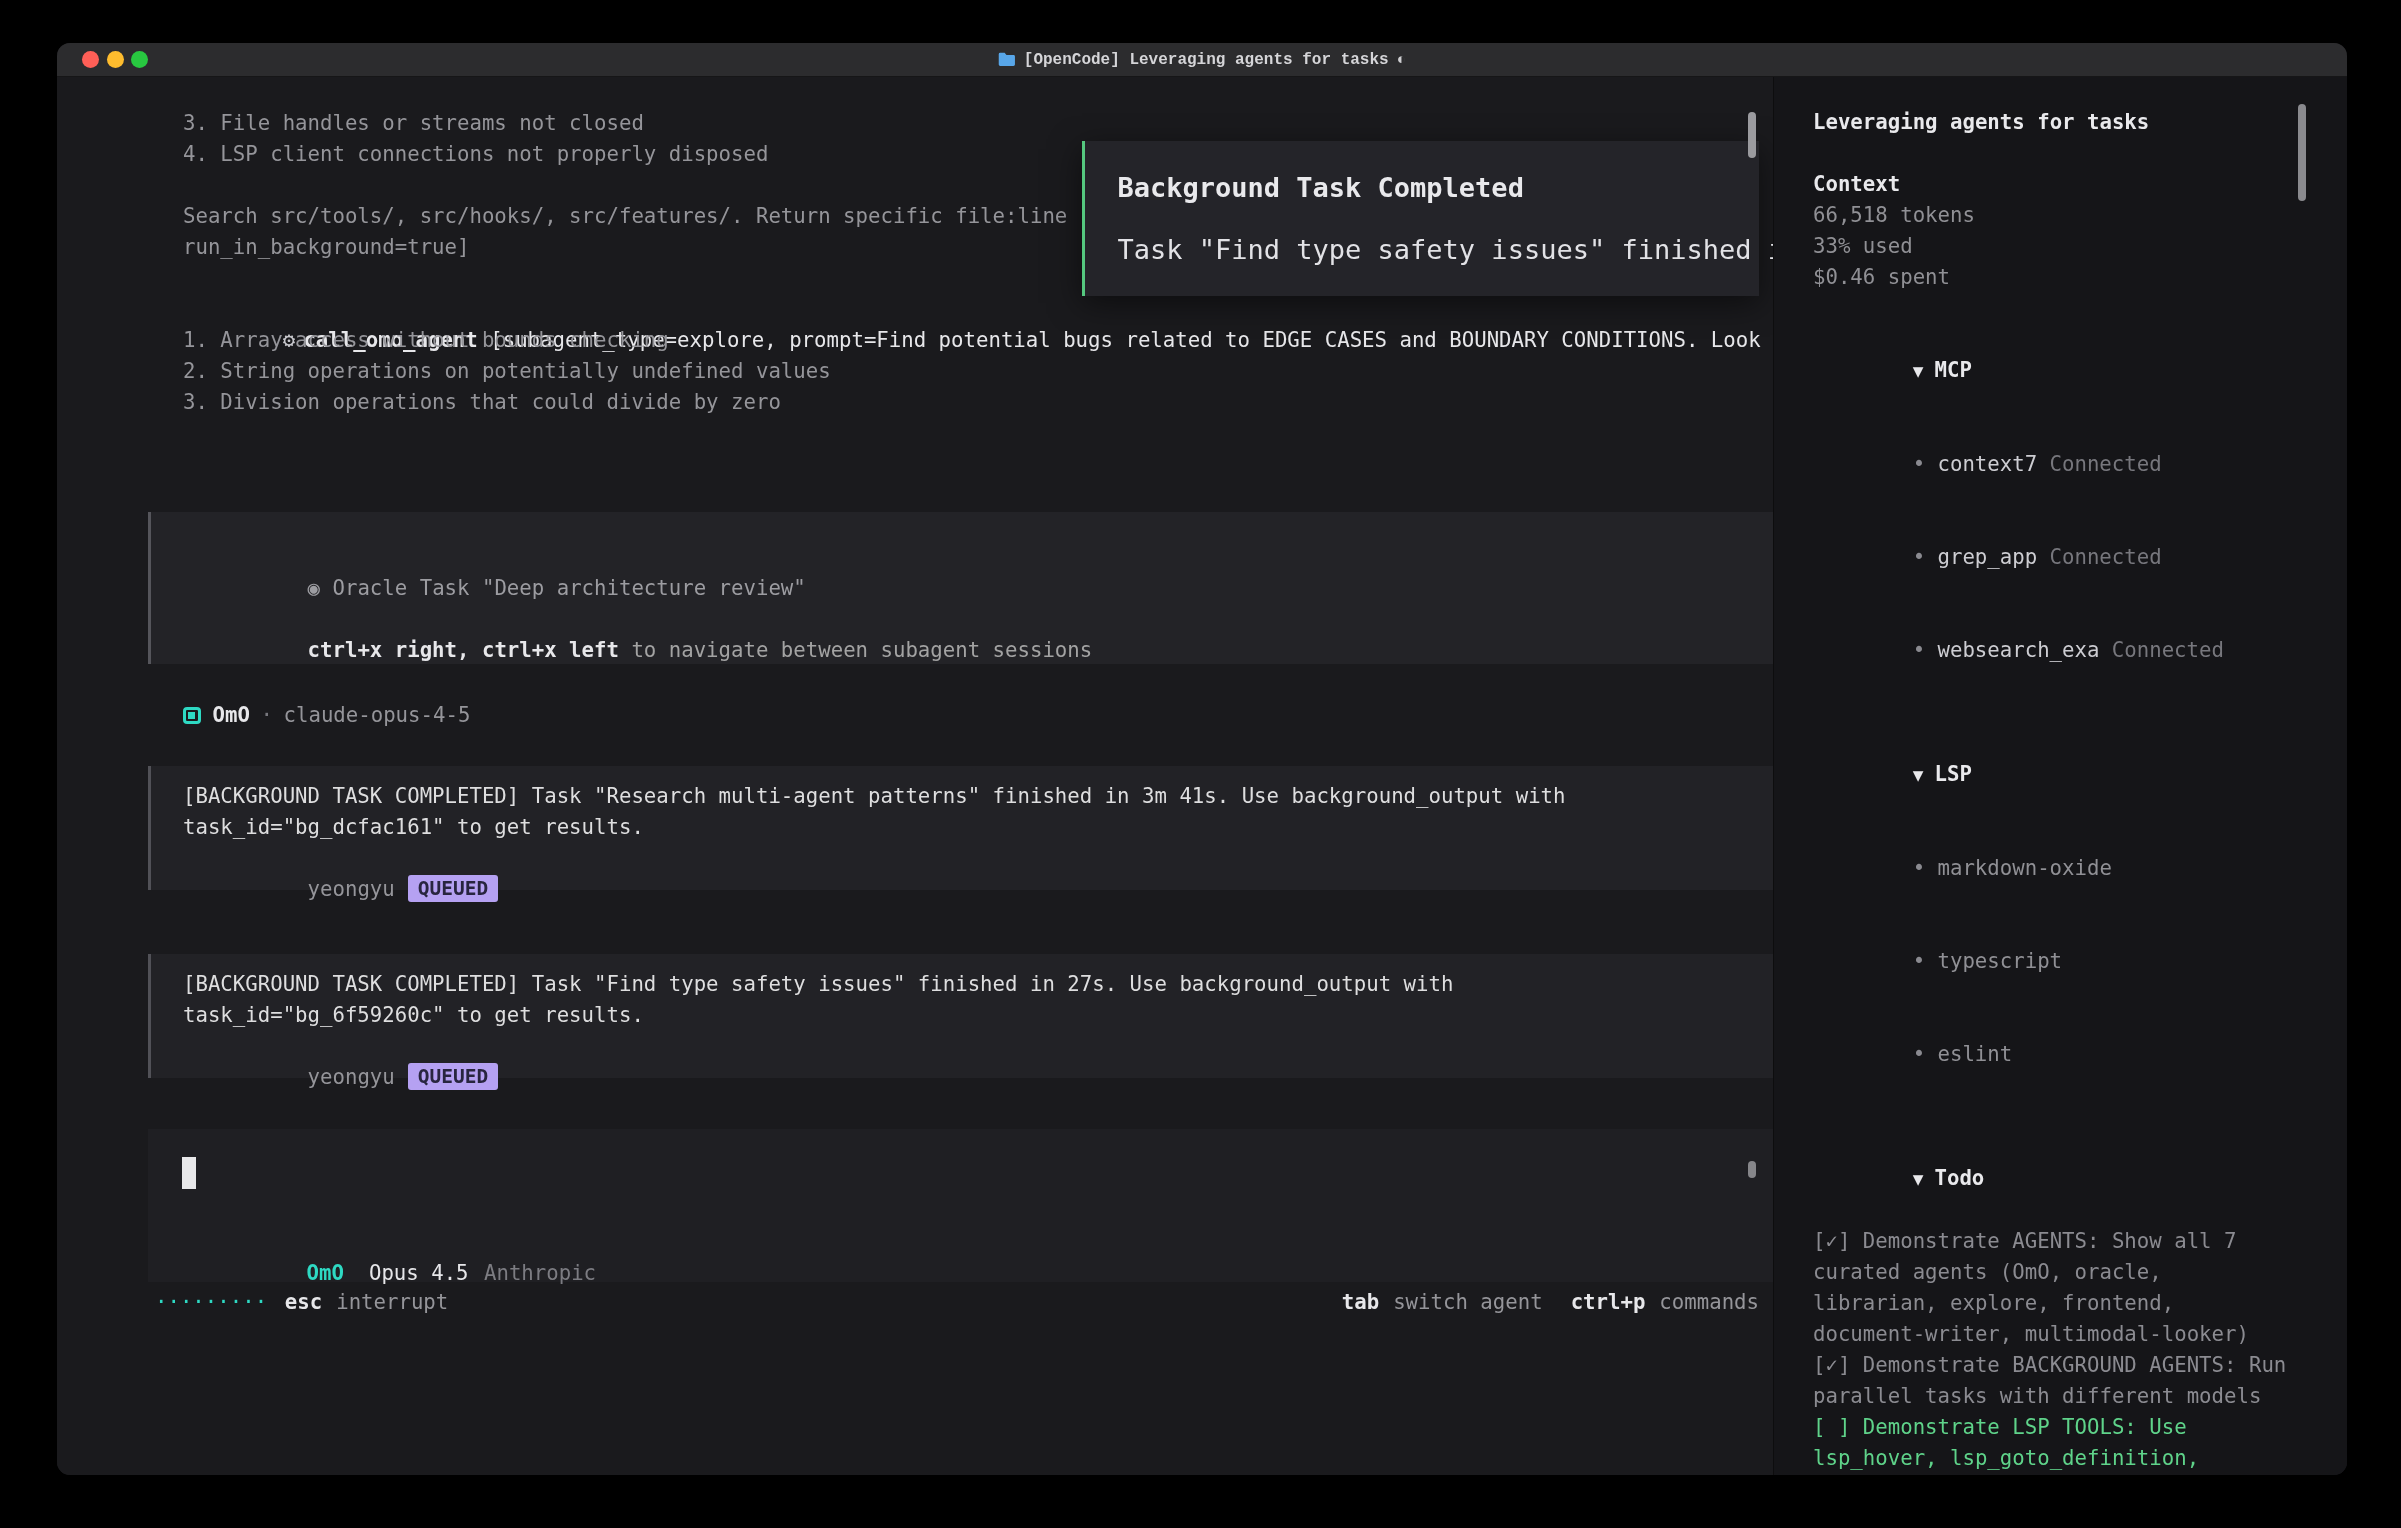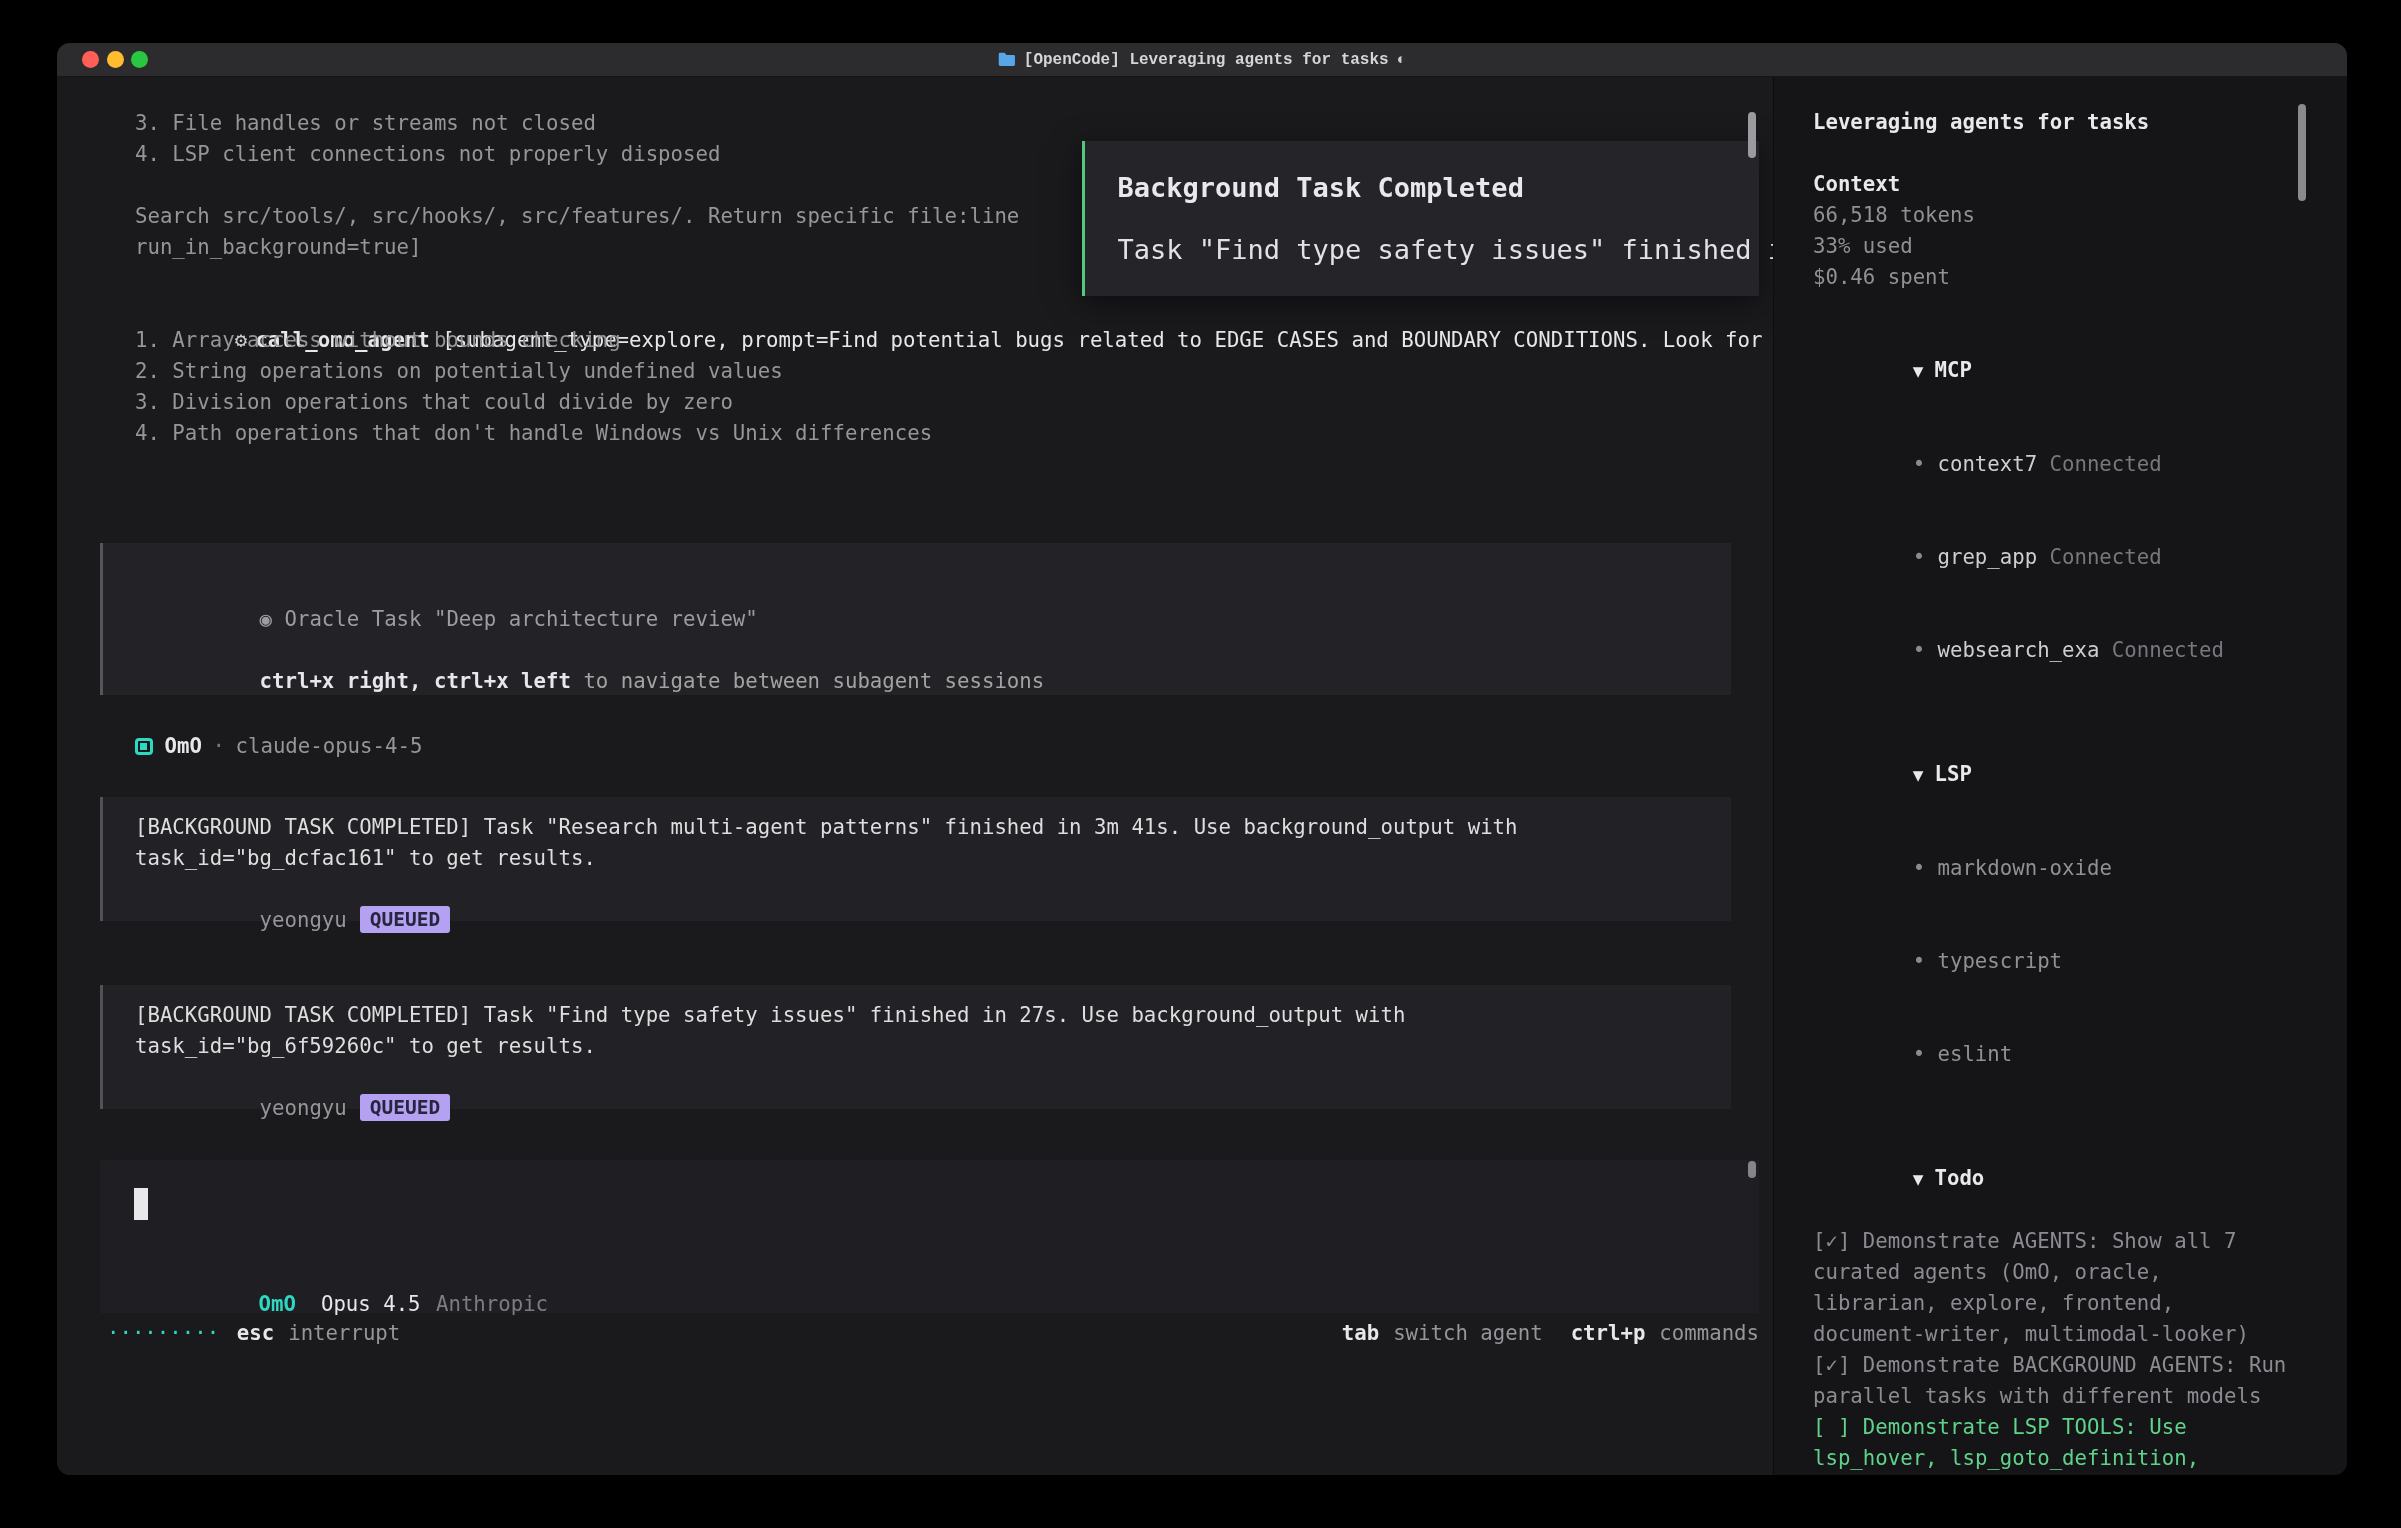--- a/index.html
+++ b/index.html
@@ -22,21 +22,21 @@
   .light { width:17px; height:17px; border-radius:50%; }
   .light.red { background:#ff5f57; }
   .light.yellow { background:#febc2e; }
   .light.green { background:#28c840; }
   .title-wrap { display:flex; align-items:center; gap:8.3px; color:#d5d5d8; font-size:16px; font-weight:bold; }
   .loading-glyph { font-weight:normal; font-size:15.4px; color:#cfcfd2; }
 
   .body-row { display:flex; height:1398px; }
 
   
-  .main { width:1716px; position:relative; background:#1a1a1d; padding-top:31px; overflow:hidden; }
+  .main { width:1716px; position:relative; background:#1a1a1d; padding-top:31px; overflow:hidden;padding-left:48px; }
   .t-line { height:31px; line-height:31px; font-size:20.7px; color:#95959a; white-space:pre; margin-left:78px; }
   .t-line .white { color:#e7e7ea; }
   .blank { height:31px; }
   .bold { font-weight:bold; }
   .gear { color:#c9c9ce; margin-right:8.3px; }
 
   
   .toast {
     position:absolute; left:1025px; top:64px; width:677px; height:155px;
     background:#242429; border-left:3.5px solid #55c87f;
@@ -156,21 +156,20 @@
       <div class="t-line">Search src/tools/, src/hooks/, src/features/. Return specific file:line</div>
       <div class="t-line">run_in_background=true]</div>
       <div class="blank"></div>
 
       <div class="t-line">
         <span class="gear">⚙</span><span class="white bold">call_omo_agent</span><span class="white"> [subagent_type=explore, prompt=Find potential bugs related to EDGE CASES and BOUNDARY CONDITIONS. Look for</span>
       </div>
       <div class="t-line">1. Array access without bounds checking</div>
       <div class="t-line">2. String operations on potentially undefined values</div>
       <div class="t-line">3. Division operations that could divide by zero</div>
-      <div class="t-line">4. Path operations that don't handle Windows vs Unix differences</div>
       <div class="blank"></div>
 
       <div class="panel oracle">
         <div class="row">
           <span>◉</span><span> Oracle Task "Deep architecture review"</span>
         </div>
         <div class="row"></div>
         <div class="row">
           <span class="hint-keys">ctrl+x right, ctrl+x left</span><span class="hint-rest"> to navigate between subagent sessions</span>
         </div>

